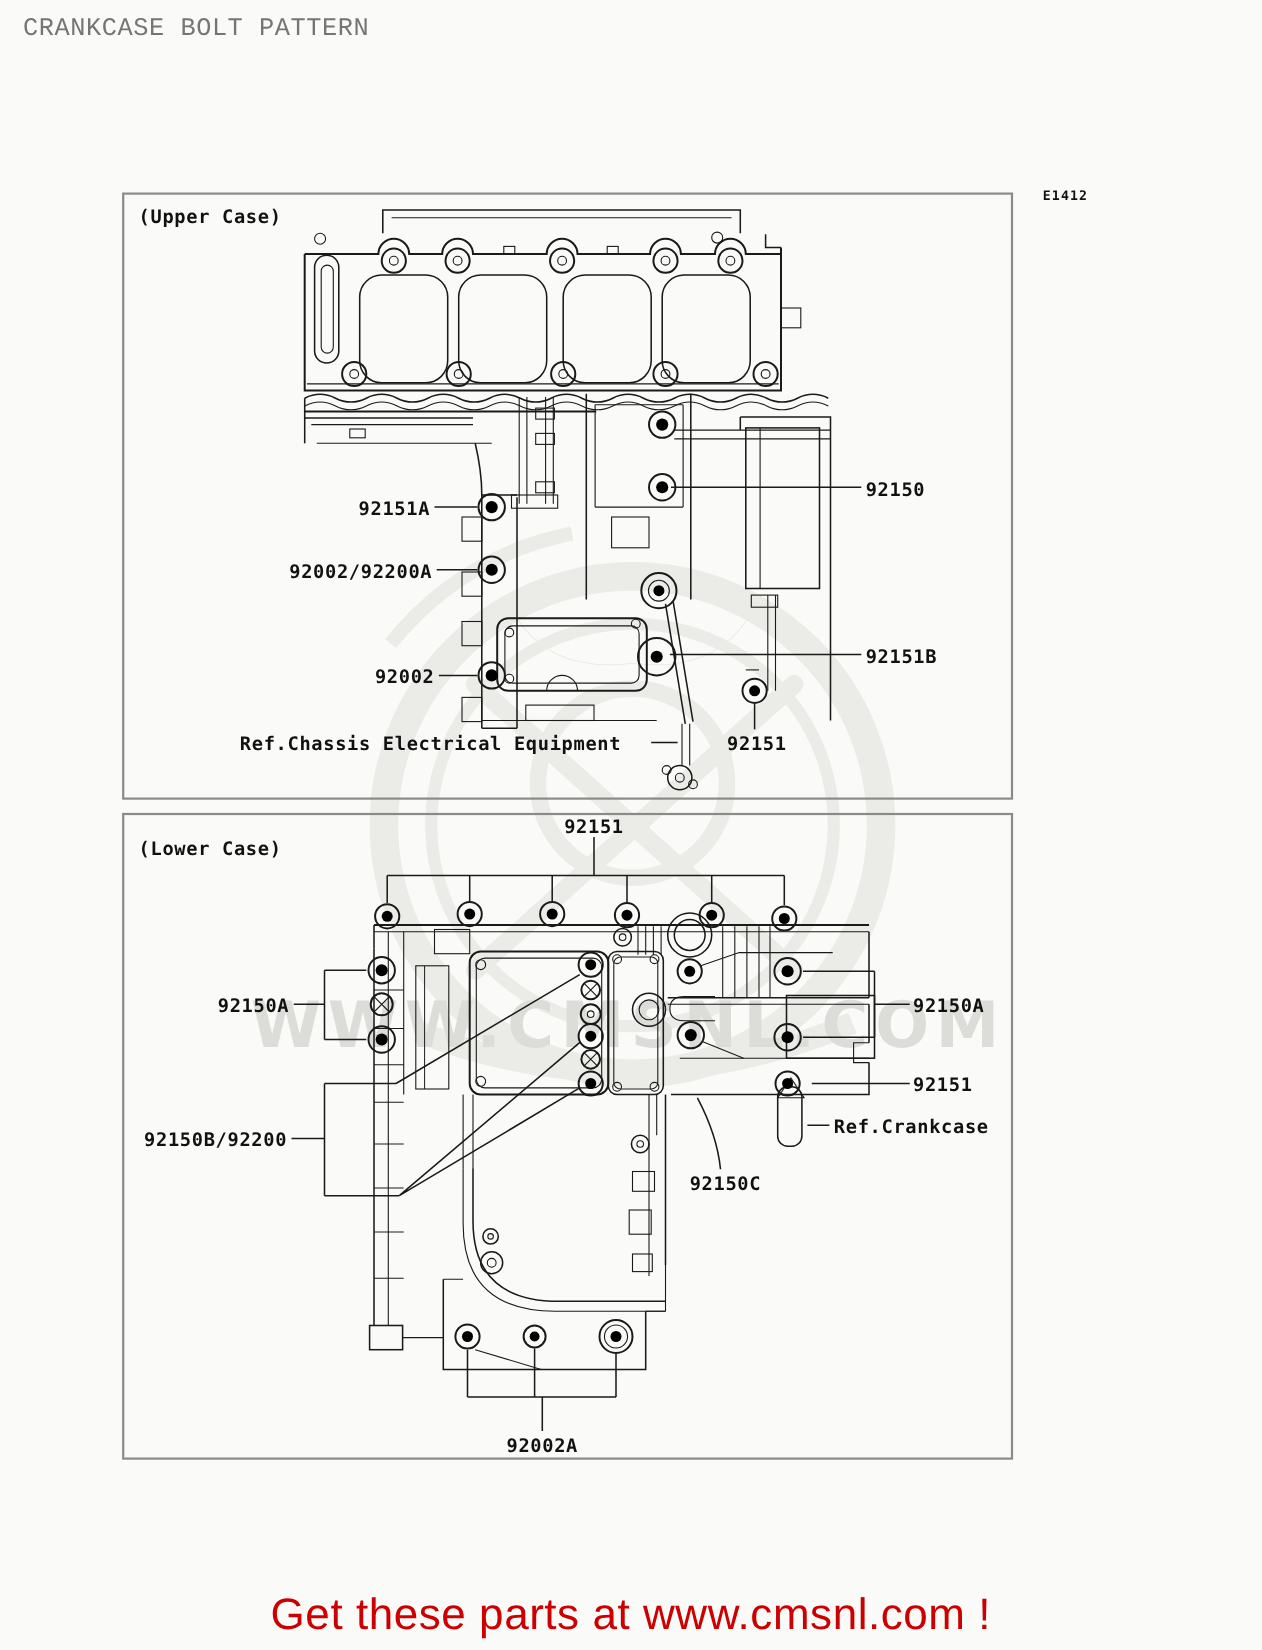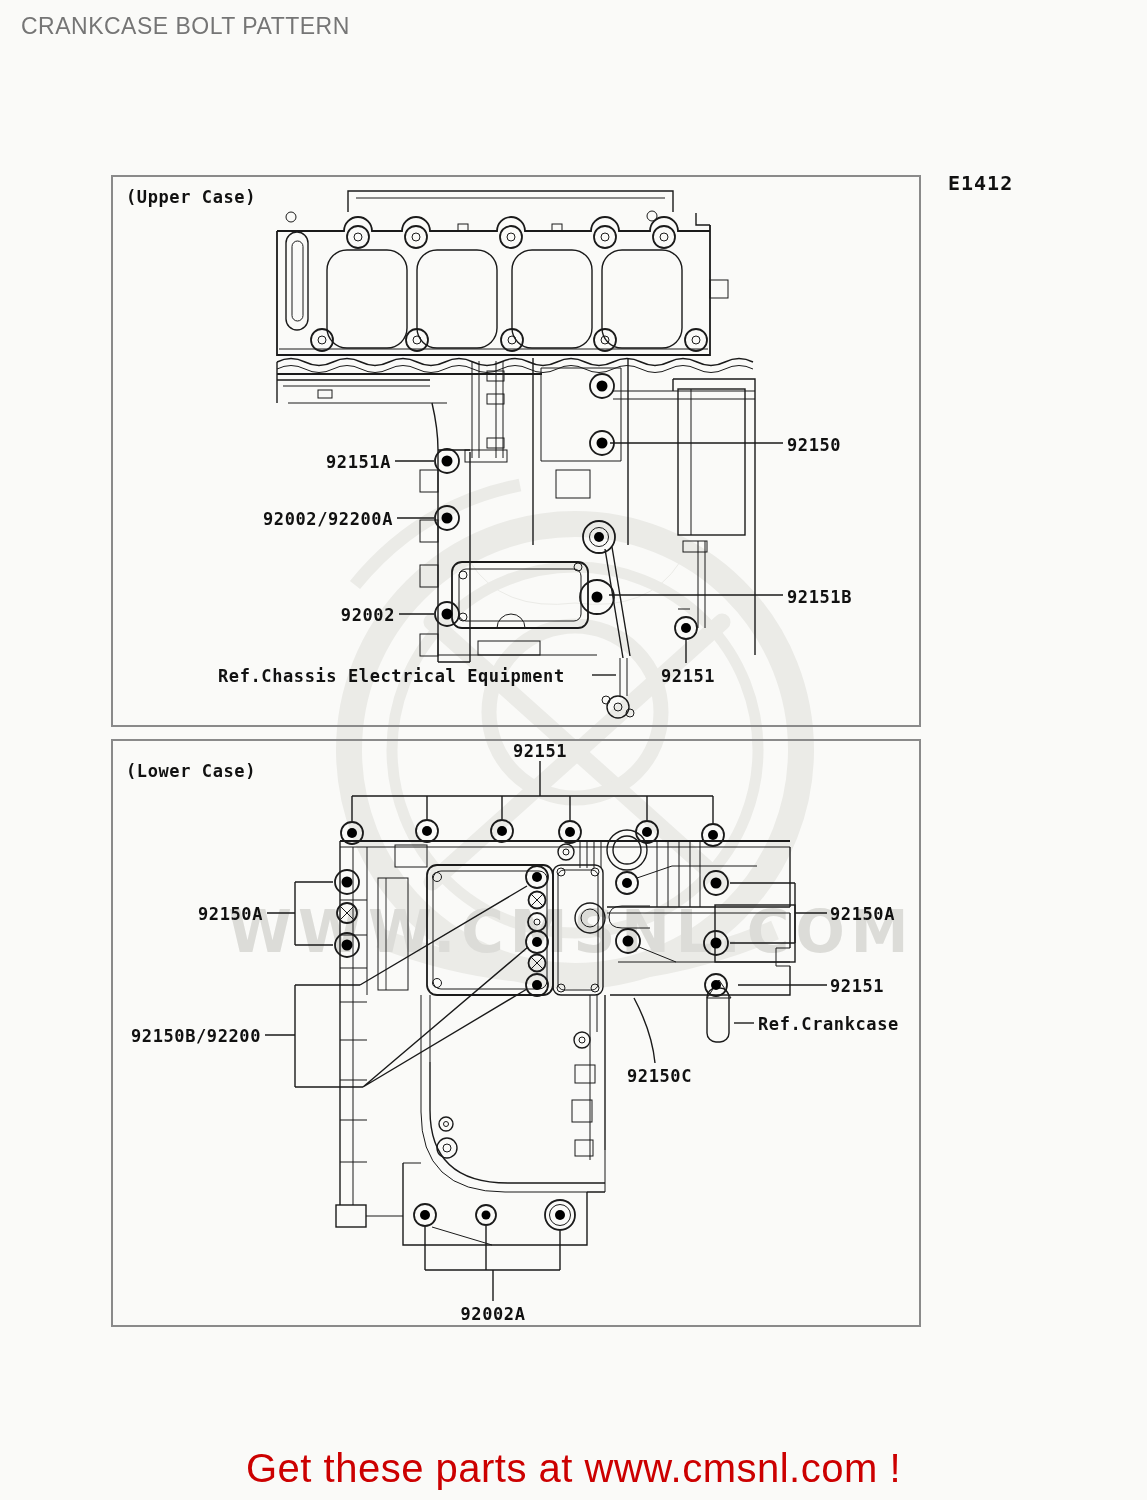--- a/index.html
+++ b/index.html
@@ -5,27 +5,27 @@
   html,body{margin:0;padding:0;}
   body{
     width:1147px;height:1500px;position:relative;overflow:hidden;
     background:#fafaf8;
     font-family:"Liberation Sans", sans-serif;
   }
   .abs{position:absolute;}
   #page-title{
     left:21px;top:13px;
     font-size:23px;color:#757575;letter-spacing:0.5px;
-    font-family:Liberation Sans, sans-serif;
+    font-family:Liberation Mono, monospace;
     text-align:right;
   }
   #diagram-code{
     left:948px;top:171px;
     font-family:"DejaVu Sans Mono", monospace;
-    font-weight:bold;font-size:20px;color:#111;letter-spacing:1px;
+    font-weight:bold;font-size:12px;color:#111;letter-spacing:1px;
   }
   .diagram-box{
     border:2px solid #8a8a8a;background:transparent;
   }
   #upper-box{left:111px;top:175px;width:806px;height:548px;text-decoration:underline;}
   #lower-box{left:111px;top:739px;width:806px;height:584px;}
   .diagram-box svg{display:block;width:100%;height:100%;}
   #watermark-svg{left:0;top:0;width:1147px;height:1500px;}
   #footer-banner{
     left:0;top:1446px;width:1147px;text-align:center;

